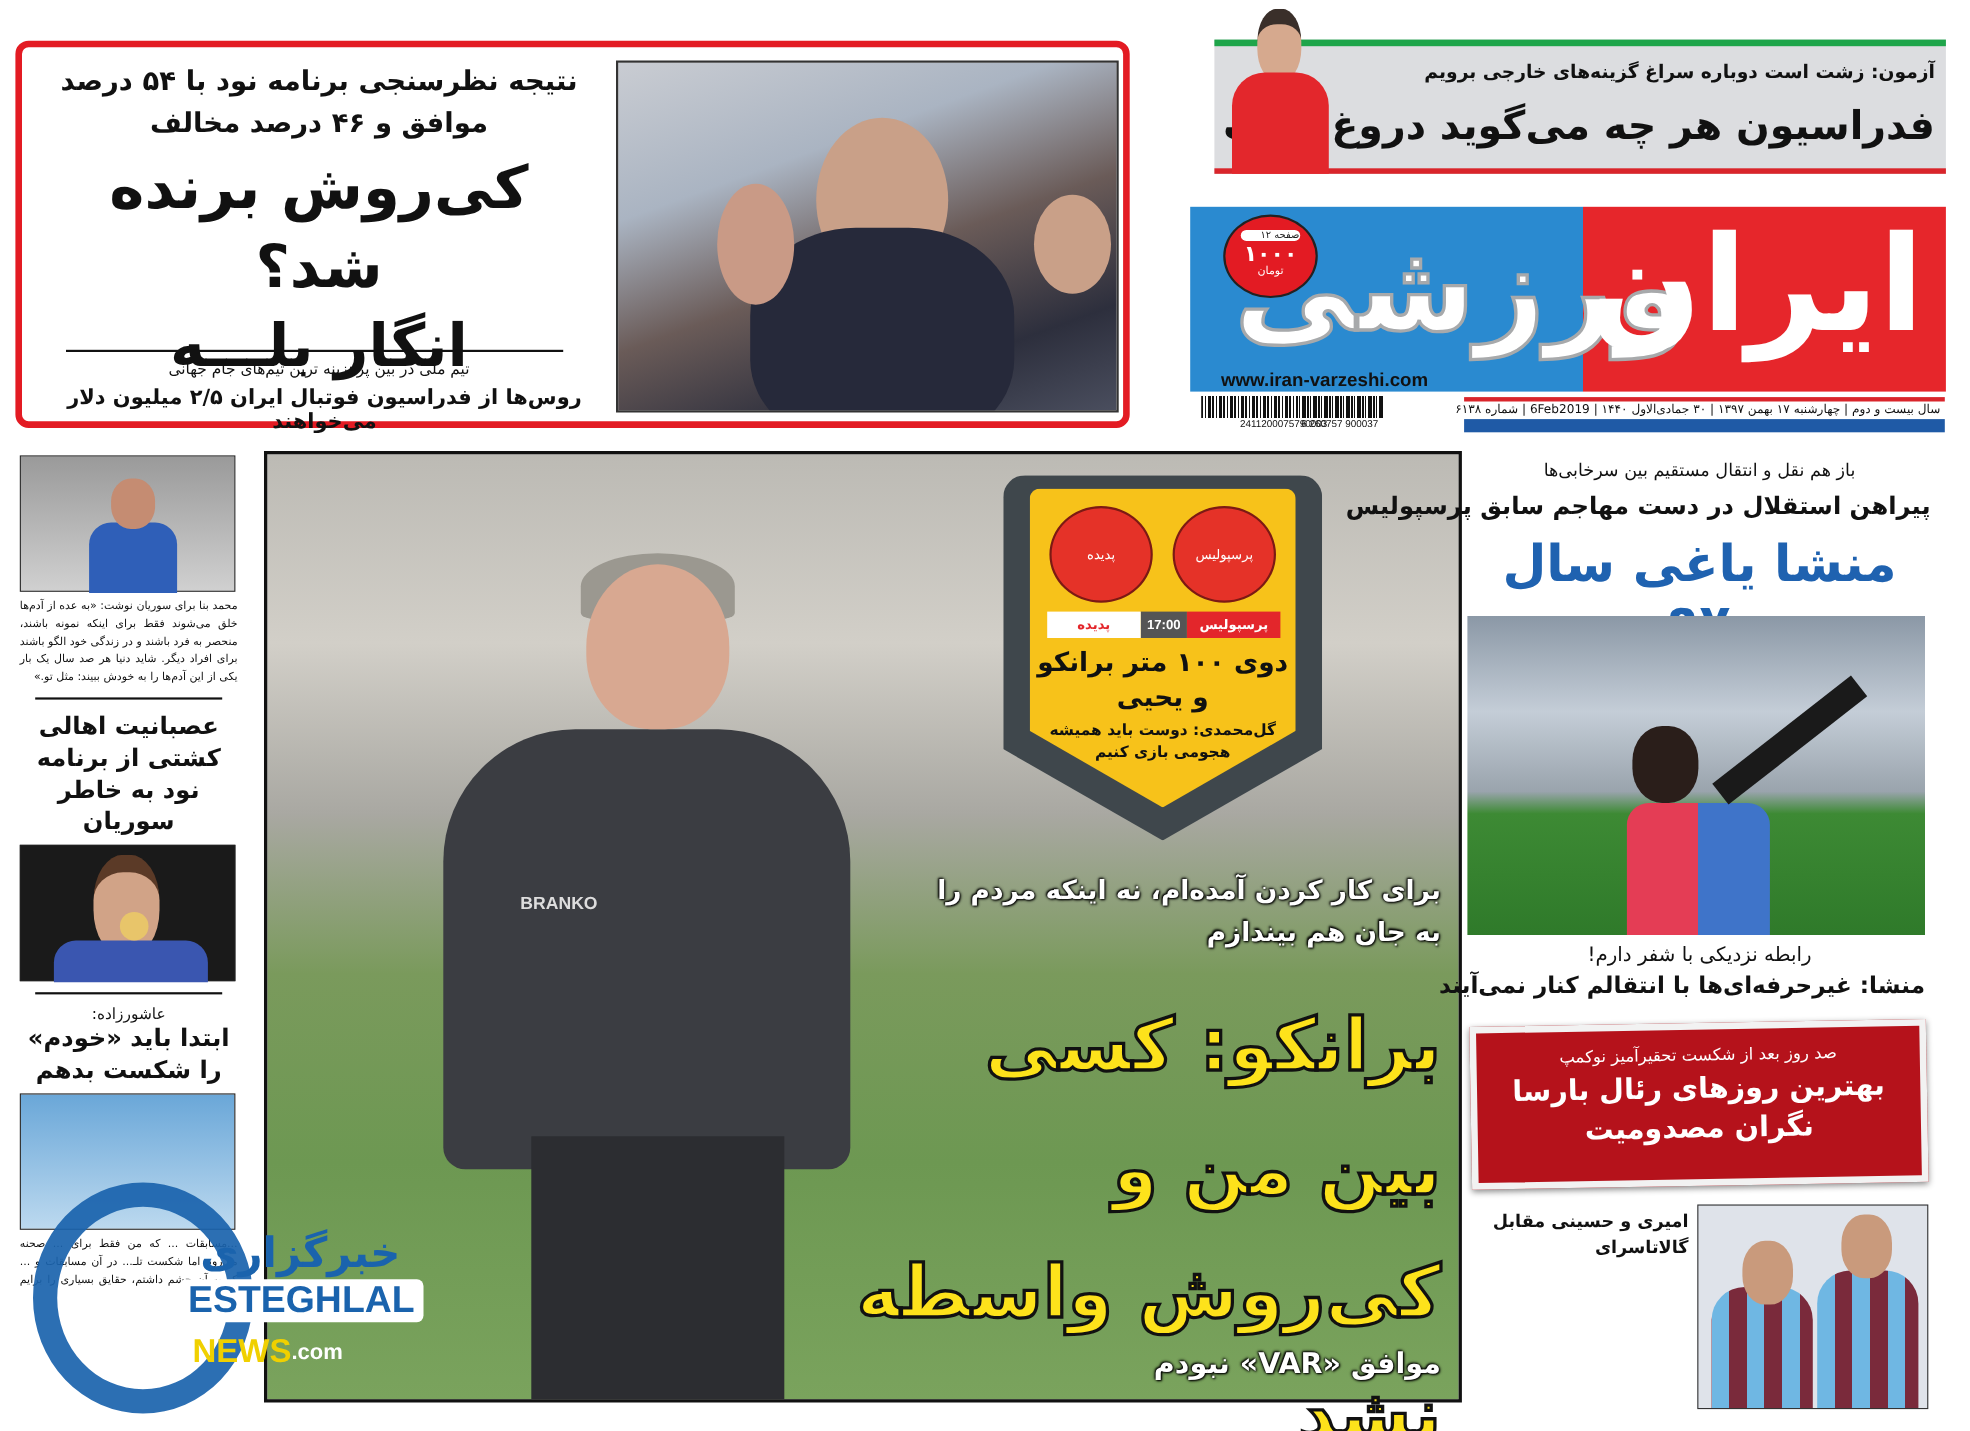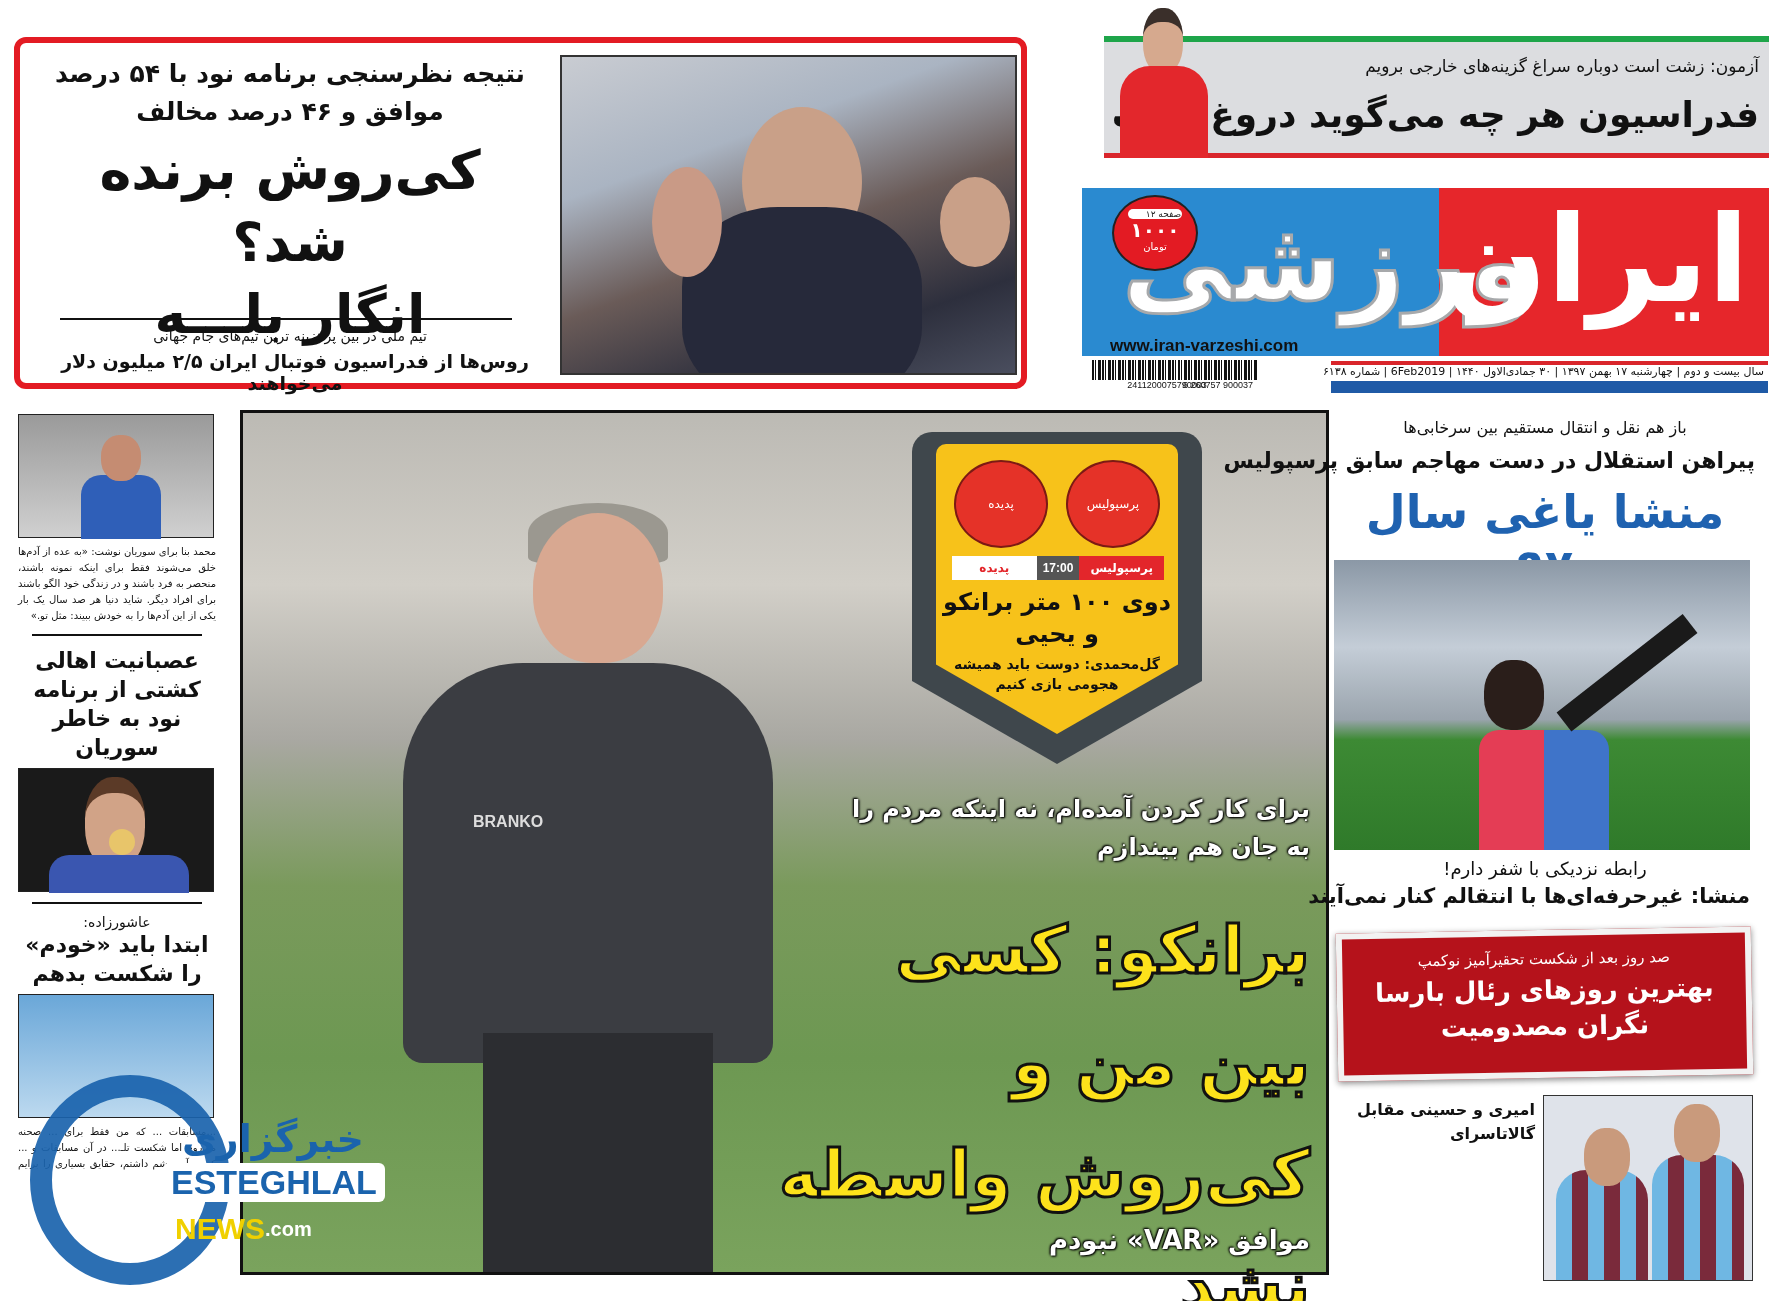--- a/index.html
+++ b/index.html
@@ -14,21 +14,21 @@
   #poll-head{font-size:54px;font-weight:900;line-height:72px;margin-top:4px;}
   #poll-rule{left:60px;top:318px;width:452px;height:2px;background:#111;}
   #poll-sub{left:40px;top:328px;width:500px;font-size:14px;}
   #poll-deck{left:40px;top:350px;width:510px;font-size:19px;font-weight:bold;}
   #queiroz-photo{left:560px;top:55px;width:457px;height:320px;border:2px solid #333;box-sizing:border-box;
     background:linear-gradient(160deg,#c9ccd2 0%,#aab4c2 30%,#6a5b58 55%,#2d2f3d 80%,#4a4e5e 100%);overflow:hidden;}
   .ph-face{position:absolute;border-radius:50%;}
 
   
   #tease-strip{left:1104px;top:36px;width:665px;height:122px;background:#dcdde0;border-top:6px solid #1ea54a;border-bottom:5px solid #d9252b;box-sizing:border-box;}
-  #tease-kicker{right:10px;top:14px;font-size:17px;}
+  #tease-kicker{right:10px;top:14px;font-size:17px;font-weight:bold;}
   #tease-head{right:10px;top:52px;font-size:36px;font-weight:900;white-space:nowrap;}
   #tease-photo{left:1115px;top:8px;width:95px;height:150px;}
   #logo{left:1082px;top:188px;width:687px;height:168px;background:linear-gradient(90deg,#2a8ad0 0%,#2a8ad0 52%,#e6262b 52%,#e6262b 100%);overflow:hidden;}
   #logo-word-varzeshi{left:40px;top:10px;font-size:110px;font-weight:900;color:#fff;-webkit-text-stroke:3px #a7a9ab;letter-spacing:-6px;}
   #logo-word-iran{right:20px;top:2px;font-size:120px;font-weight:900;color:#fff;}
   #site-url{left:1110px;top:336px;font-size:17px;font-weight:bold;font-family:"Liberation Sans",sans-serif;color:#111;}
   #price-badge{left:1112px;top:195px;width:86px;height:76px;border-radius:50%;background:#e31b23;border:2px solid #222;color:#fff;text-align:center;box-sizing:border-box;}
   #price-pages{font-size:9px;background:#fff;color:#222;margin:12px 14px 0;border-radius:6px;padding-left:17px;}
   #price-value{font-size:20px;font-weight:bold;line-height:22px;}
   #price-unit{font-size:10px;}

